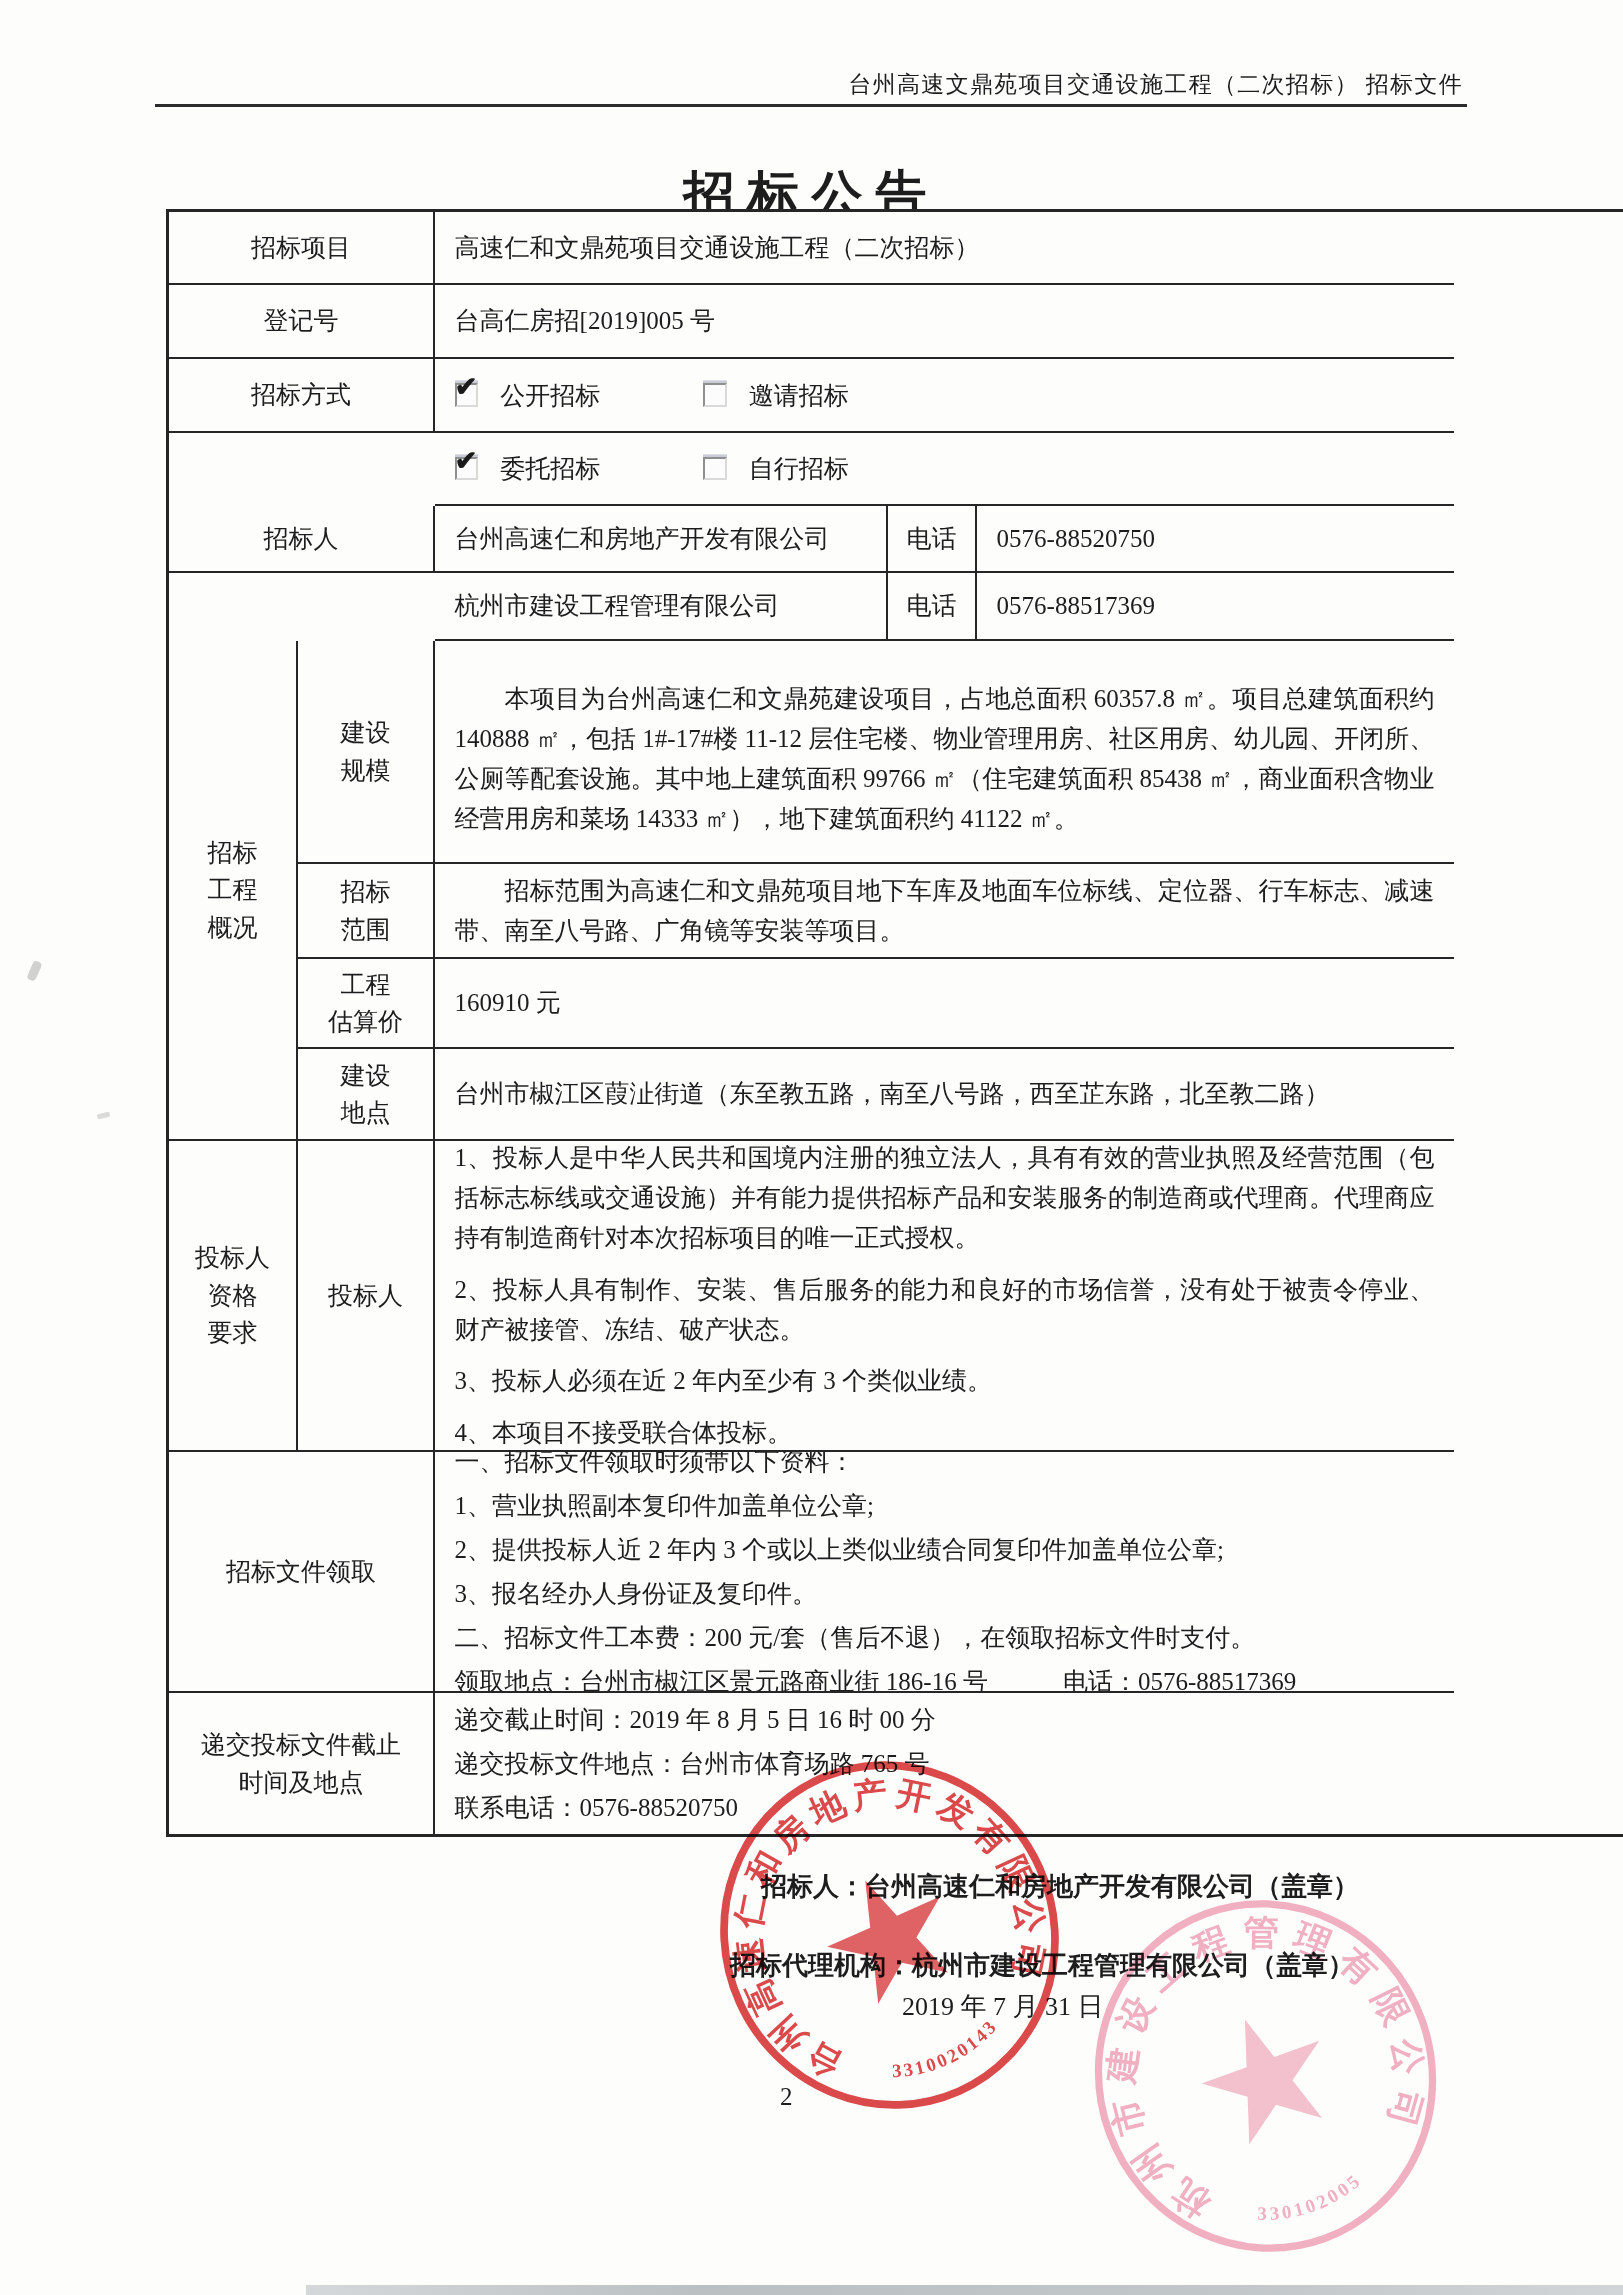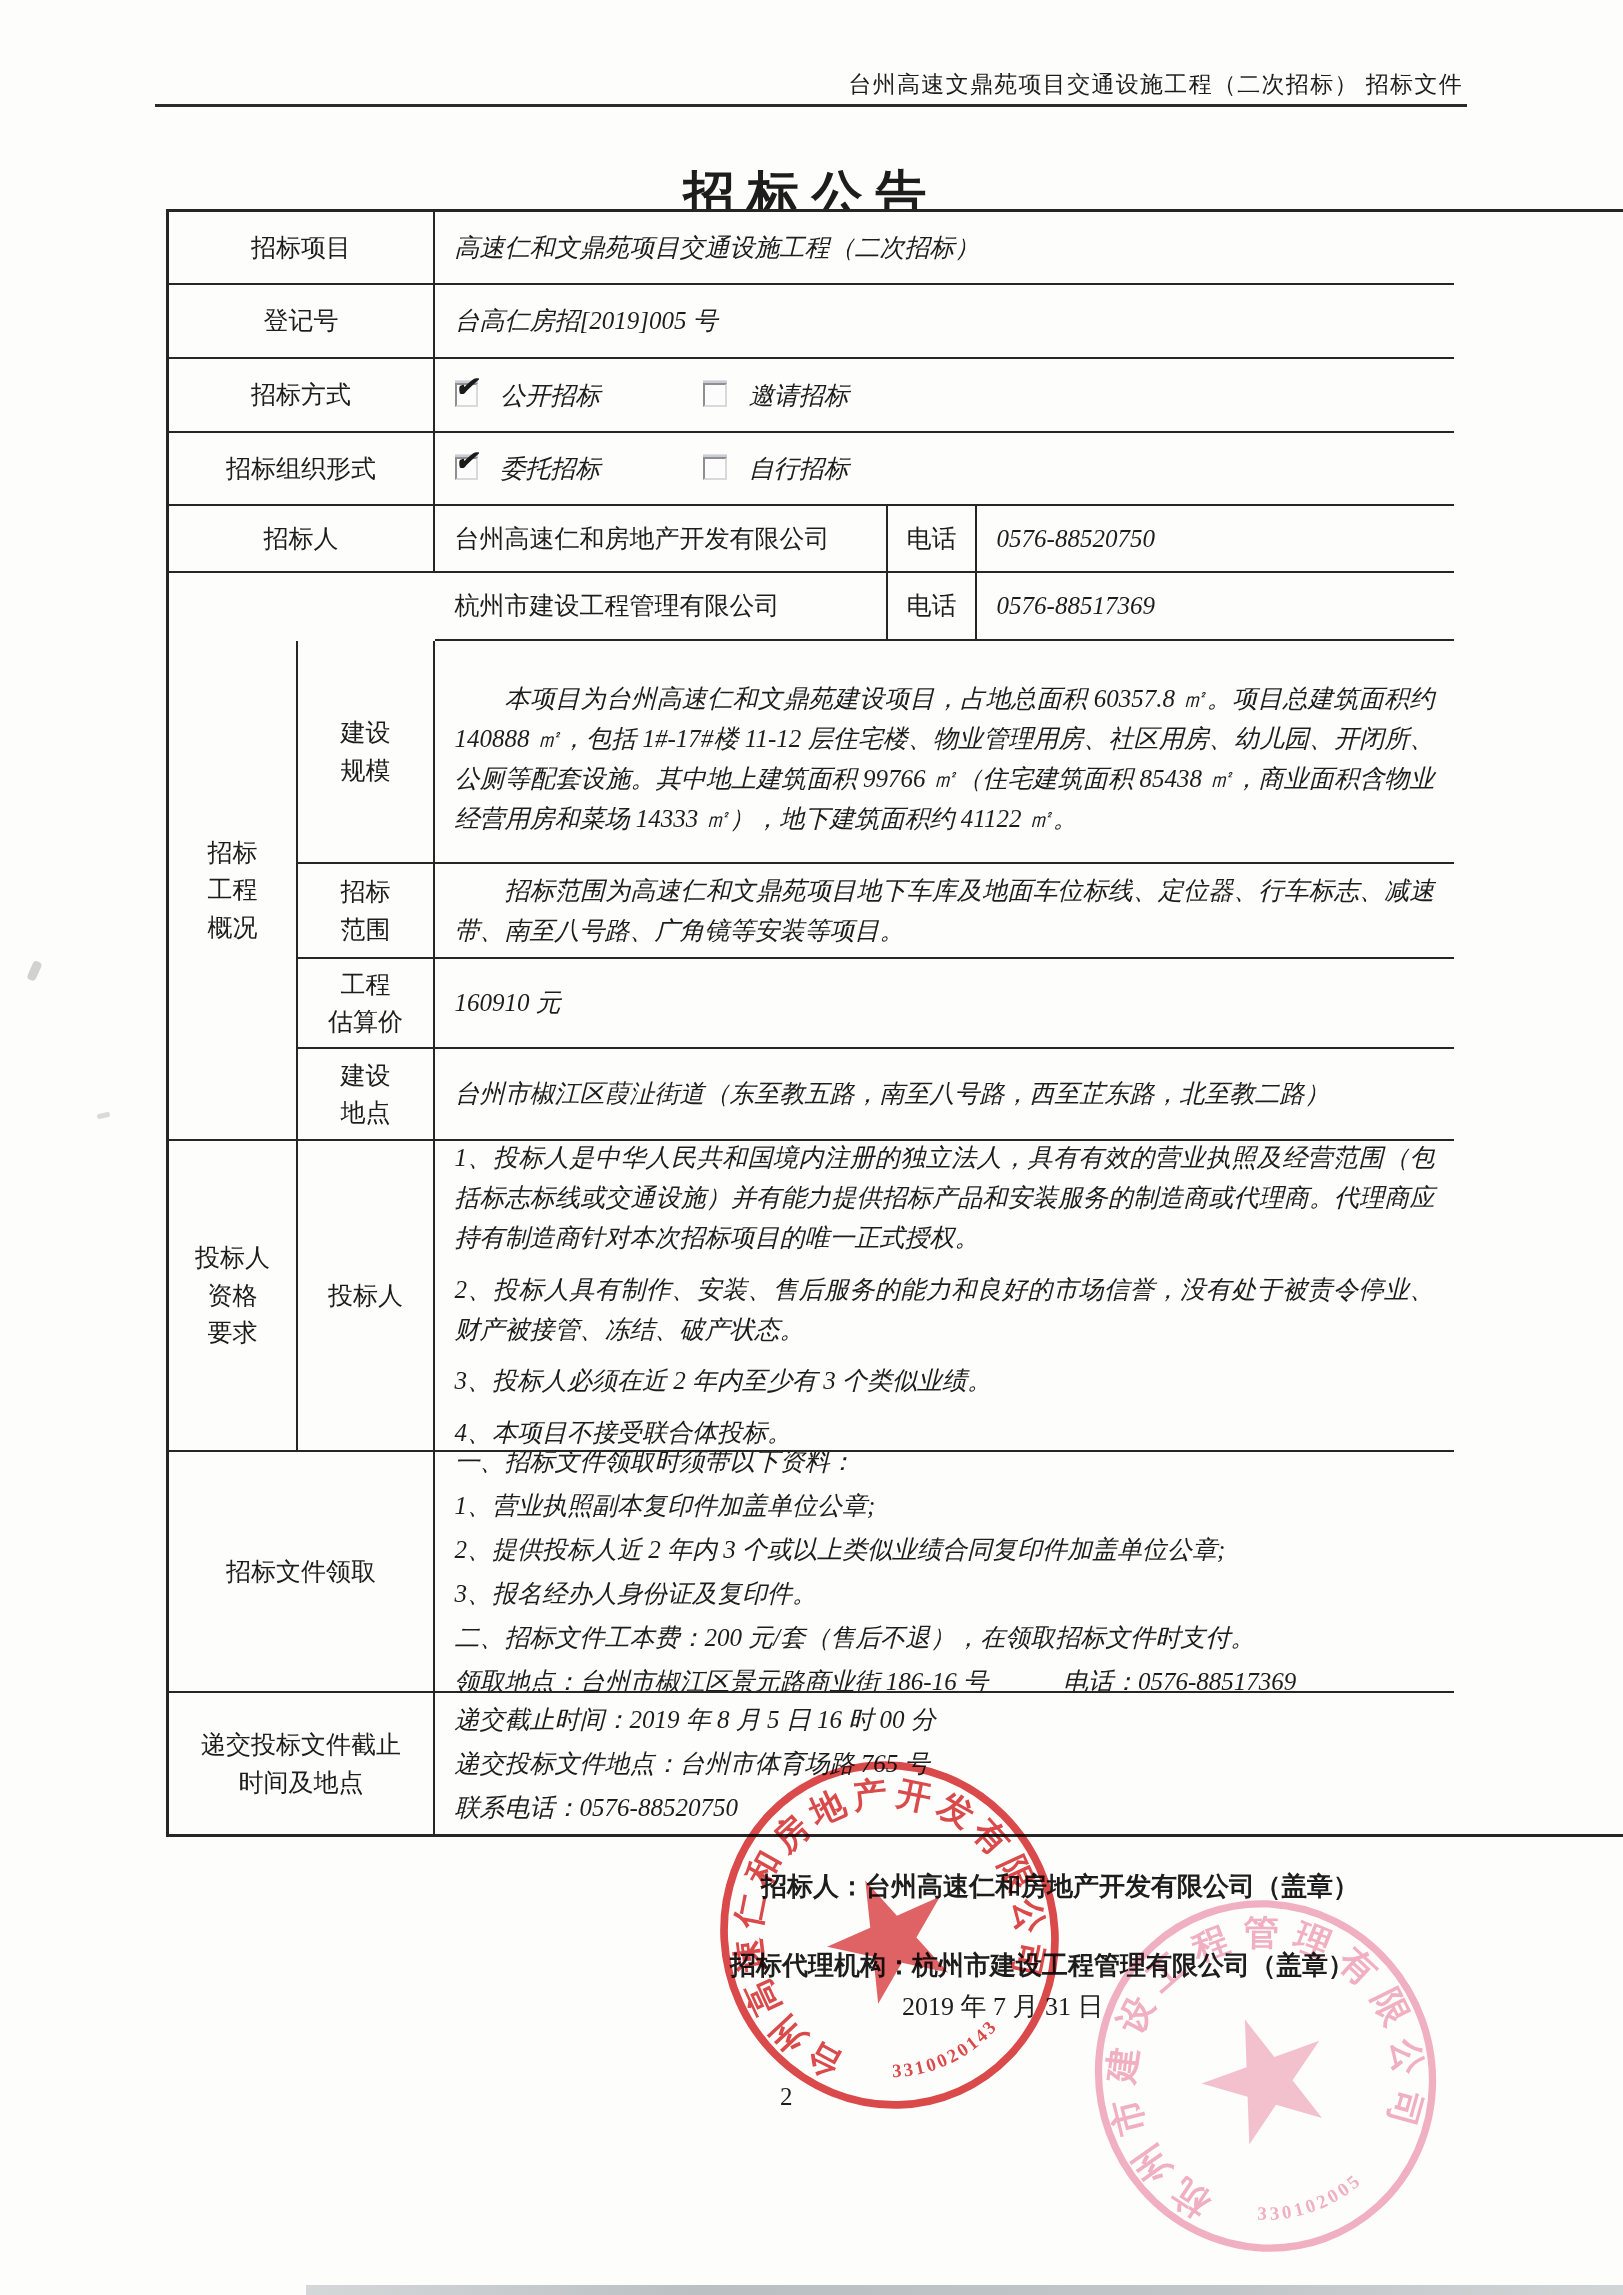--- a/index.html
+++ b/index.html
@@ -15,21 +15,21 @@
   
   .tender-table{
     position:absolute;left:166px;top:209px;width:1465px;
     display:grid;box-sizing:border-box;
     grid-template-columns:129px 137px 453px 89px 477px;
     grid-template-rows:73px 74px 74px 73px 67px 68px 223px 95px 90px 92px 311px 241px 141px;
     border:3.3px solid #262626;background:#fdfdfc;
   }
   .cell{border-right:2px solid #262626;border-bottom:2.6px solid #262626;box-sizing:border-box;
         display:flex;align-items:center;min-width:0;overflow:hidden;}
-  .cell.last-col{border-right:none;font-style:italic;}
+  .cell.last-col{border-right:none;}
   .cell.last-row{border-bottom:none;}
   .lbl{justify-content:center;text-align:center;font-size:25px;line-height:1.5;white-space:pre-line;}
   .val{padding:5.2px 19.6px;font-size:25px;line-height:1.6;}
   .val.pad-lg{padding:11.8px 19.6px;margin-top:15px;}
   .paragraph{text-indent:2em;text-align:justify;margin:0;}
   .plain{margin:0;}
   .qual-item{margin:5.9px 0;text-align:justify;}
   .doc-line{margin:2px 0;}
   .flexcol{flex-direction:column;justify-content:center;align-items:stretch;}
   
@@ -87,21 +87,20 @@
         <span class="opt-label">公开招标</span>
       </span>
       <span class="opt">
         <span class="cb-box">
           <span class="cb-mark"></span>
         </span>
         <span class="opt-label">邀请招标</span>
       </span>
     </div>
 
-    <div class="cell lbl" style="grid-area:4/1/5/3">招标组织形式</div>
     <div class="cell val last-col" style="grid-area:4/3/5/6">
       <span class="opt">
         <span class="cb-box">
           <span class="cb-mark">✔</span>
         </span>
         <span class="opt-label">委托招标</span>
       </span>
       <span class="opt">
         <span class="cb-box">
           <span class="cb-mark"></span>

